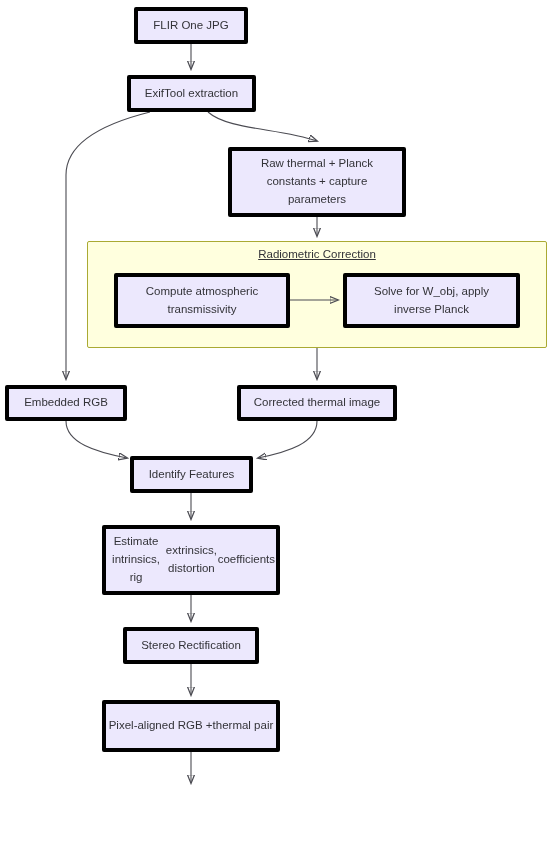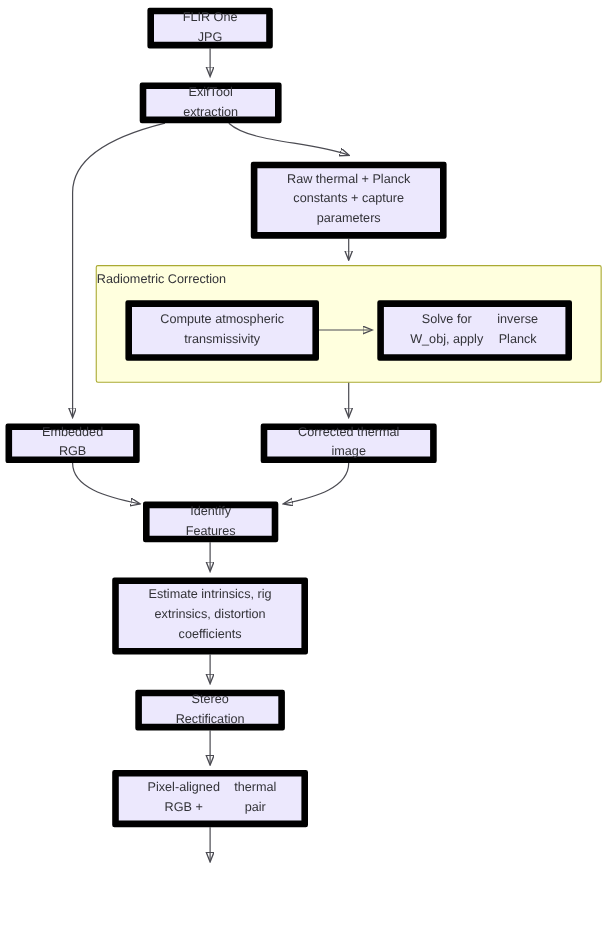--- a/index.html
+++ b/index.html
@@ -17,50 +17,51 @@
   #flowchart {
     position: absolute;
     left: 0; top: 0;
     width: 550px;
     height: 847px;
   }
   .node {
     position: absolute;
     box-sizing: border-box;
     background: #ECE8FD;
-    border: 6px solid #000000;
+    border: 4px solid #000000;
     border-radius: 2px;
     display: flex;
     align-items: center;
     justify-content: center;
     text-align: center;
     color: #333338;
     font-size: 11.5px;
     line-height: 1.55;
-    padding: 2px 18px;
+    padding: 2px 1px;
     z-index: 3;
   }
   .node span { display: block; }
   .subgraph {
     position: absolute;
     box-sizing: border-box;
     background: #FFFFDE;
     border: 1px solid #AAAA33;
     border-radius: 2px;
     z-index: 1;
   }
   .subgraph-label {
     position: absolute;
     width: 100%;
     top: 6px;
     left: 0;
-    text-align: left;
+    text-align: center;
     font-size: 11.5px;
     color: #333338;
     z-index: 2;
+    text-decoration: underline;
   }
   svg.edges {
     position: absolute;
     left: 0; top: 0;
     width: 550px;
     height: 847px;
     z-index: 2;
     pointer-events: none;
   }
   svg.edges path, svg.edges line {
@@ -122,38 +123,38 @@
     <span>Raw thermal + Planck</span>
     <span>constants + capture</span>
     <span>parameters</span>
   </div>
 
   <div class="node" style="left:114px; top:273px; width:176px; height:55px; flex-direction:column;">
     <span>Compute atmospheric</span>
     <span>transmissivity</span>
   </div>
 
-  <div class="node" style="left:343px; top:273px; width:177px; height:55px; ">
+  <div class="node" style="left:343px; top:273px; width:177px; height:55px; flex-direction:column;">
     <span>Solve for W_obj, apply</span>
     <span>inverse Planck</span>
   </div>
 
   <div class="node" style="left:5px; top:385px; width:122px; height:36px;">
     <span>Embedded RGB</span>
   </div>
 
   <div class="node" style="left:130px; top:456px; width:123px; height:37px;">
     <span>Identify Features</span>
   </div>
 
   <div class="node" style="left:237px; top:385px; width:160px; height:36px;">
     <span>Corrected thermal image</span>
   </div>
 
-  <div class="node" style="left:102px; top:525px; width:178px; height:70px; flex-direction:column;">
+  <div class="node" style="left:102px; top:525px; width:178px; height:70px; flex-direction:row;">
     <span>Estimate intrinsics, rig</span>
     <span>extrinsics, distortion</span>
     <span>coefficients</span>
   </div>
 
   <div class="node" style="left:123px; top:627px; width:136px; height:37px;">
     <span>Stereo Rectification</span>
   </div>
 
   <div class="node" style="left:102px; top:700px; width:178px; height:52px; flex-direction:row;">

